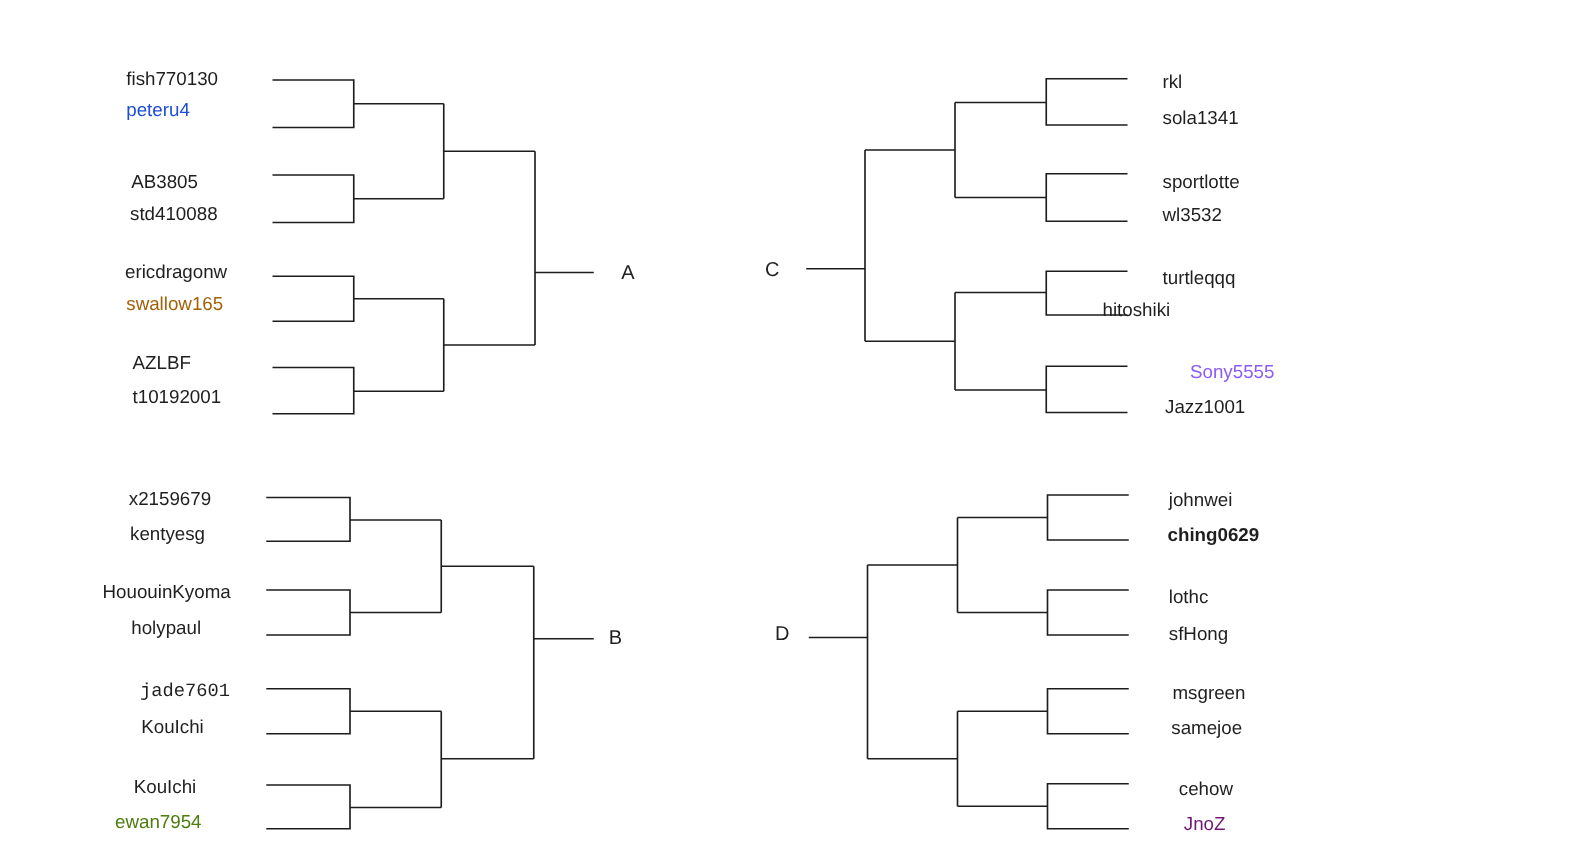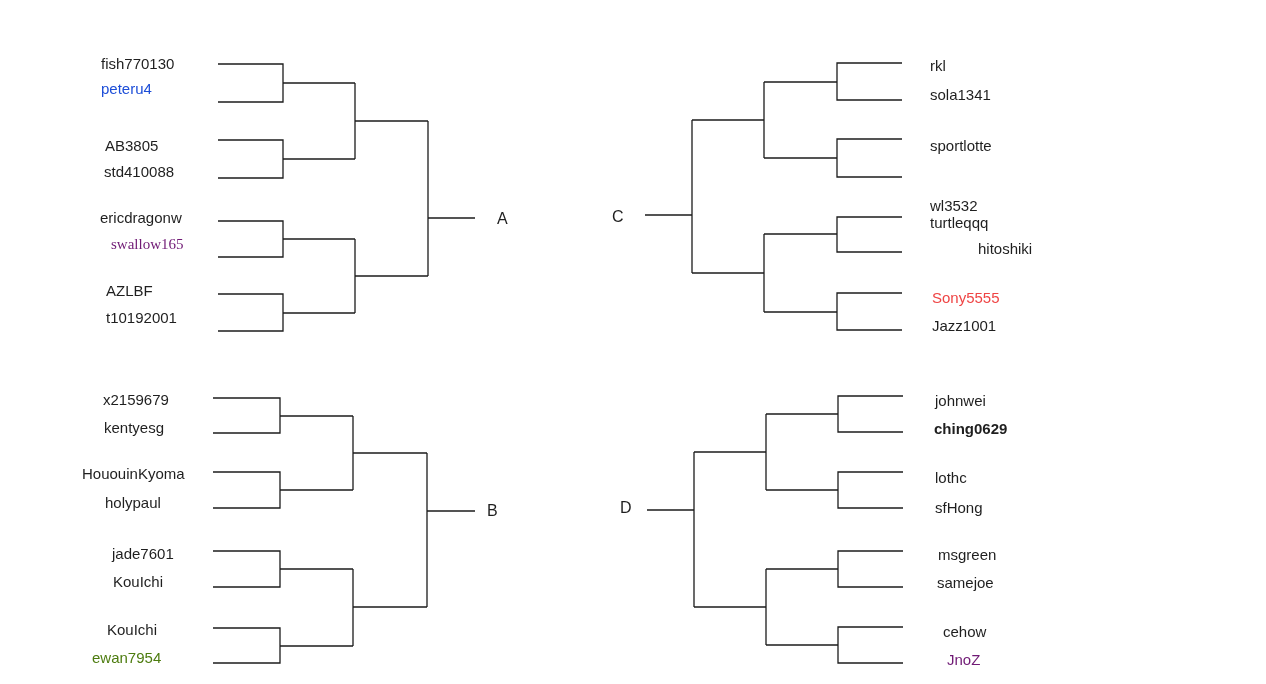--- a/index.html
+++ b/index.html
@@ -78,46 +78,46 @@
       <path d="M694 452 V607 M694 510 H647" stroke="#1c1c1c"></path>
     </g>
   </svg>
 
   <div>
     <div class="player" style="left: 101px; top: 54px; color: rgb(31, 31, 31);">fish770130</div>
     <div class="player" style="left: 101px; top: 79px; color: #1d4ed8;">peteru4</div>
     <div class="player" style="left: 105px; top: 136px; color: rgb(31, 31, 31);">AB3805</div>
     <div class="player" style="left: 104px; top: 162px; color: rgb(31, 31, 31);">std410088</div>
     <div class="player" style="left: 100px; top: 208px; color: rgb(31, 31, 31);">ericdragonw</div>
-    <div class="player" style="left: 111px; top: 234px; color: #701a75; font-family: Liberation Serif, serif;">swallow165</div>
+    <div class="player" style="left: 101px; top: 234px; color: #a16207;">swallow165</div>
     <div class="player" style="left: 106px; top: 281px; color: rgb(31, 31, 31);">AZLBF</div>
     <div class="player" style="left: 106px; top: 308px; color: rgb(31, 31, 31);">t10192001</div>
     <div class="grouplabel" style="left: 497px; top: 209px; color: rgb(31, 31, 31);">A</div>
   </div>
 
   <div>
     <div class="player" style="left: 103px; top: 390px; color: rgb(31, 31, 31);">x2159679</div>
     <div class="player" style="left: 104px; top: 418px; color: rgb(31, 31, 31);">kentyesg</div>
     <div class="player" style="left: 82px; top: 464px; color: rgb(31, 31, 31);">HououinKyoma</div>
     <div class="player" style="left: 105px; top: 493px; color: rgb(31, 31, 31);">holypaul</div>
-    <div class="player" style="left: 112px; top: 544px; color: rgb(31, 31, 31);">jade7601</div>
+    <div class="player" style="left: 112px; top: 544px; color: rgb(31, 31, 31); font-family: Liberation Mono, monospace;">jade7601</div>
     <div class="player" style="left: 113px; top: 572px; color: rgb(31, 31, 31);">KouIchi</div>
     <div class="player" style="left: 107px; top: 620px; color: rgb(31, 31, 31);">KouIchi</div>
     <div class="player" style="left: 92px; top: 648px; color: #4d7c0f;">ewan7954</div>
     <div class="grouplabel" style="left: 487px; top: 501px; color: rgb(31, 31, 31);">B</div>
   </div>
 
   <div>
     <div class="player" style="left: 930px; top: 56px; color: rgb(31, 31, 31);">rkl</div>
     <div class="player" style="left: 930px; top: 85px; color: rgb(31, 31, 31);">sola1341</div>
     <div class="player" style="left: 930px; top: 136px; color: rgb(31, 31, 31);">sportlotte</div>
-    <div class="player" style="left: 930px; top: 163px; color: rgb(31, 31, 31); margin-top: 33px;">wl3532</div>
+    <div class="player" style="left: 930px; top: 163px; color: rgb(31, 31, 31);">wl3532</div>
     <div class="player" style="left: 930px; top: 213px; color: rgb(31, 31, 31);">turtleqqq</div>
-    <div class="player" style="left: 978px; top: 239px; color: rgb(31, 31, 31); text-align: center;">hitoshiki</div>
-    <div class="player" style="left: 932px; top: 288px; color: #ef4444;">Sony5555</div>
+    <div class="player" style="left: 882px; top: 239px; color: rgb(31, 31, 31); text-align: center;">hitoshiki</div>
+    <div class="player" style="left: 952px; top: 288px; color: #8b5cf6;">Sony5555</div>
     <div class="player" style="left: 932px; top: 316px; color: rgb(31, 31, 31);">Jazz1001</div>
     <div class="grouplabel" style="left: 612px; top: 207px; color: rgb(31, 31, 31);">C</div>
   </div>
 
   <div>
     <div class="player" style="left: 935px; top: 391px; color: rgb(31, 31, 31);">johnwei</div>
     <div class="player" style="left: 934px; top: 419px; color: rgb(31, 31, 31); font-weight: bold;">ching0629</div>
     <div class="player" style="left: 935px; top: 468px; color: rgb(31, 31, 31);">lothc</div>
     <div class="player" style="left: 935px; top: 498px; color: rgb(31, 31, 31);">sfHong</div>
     <div class="player" style="left: 938px; top: 545px; color: rgb(31, 31, 31);">msgreen</div>

